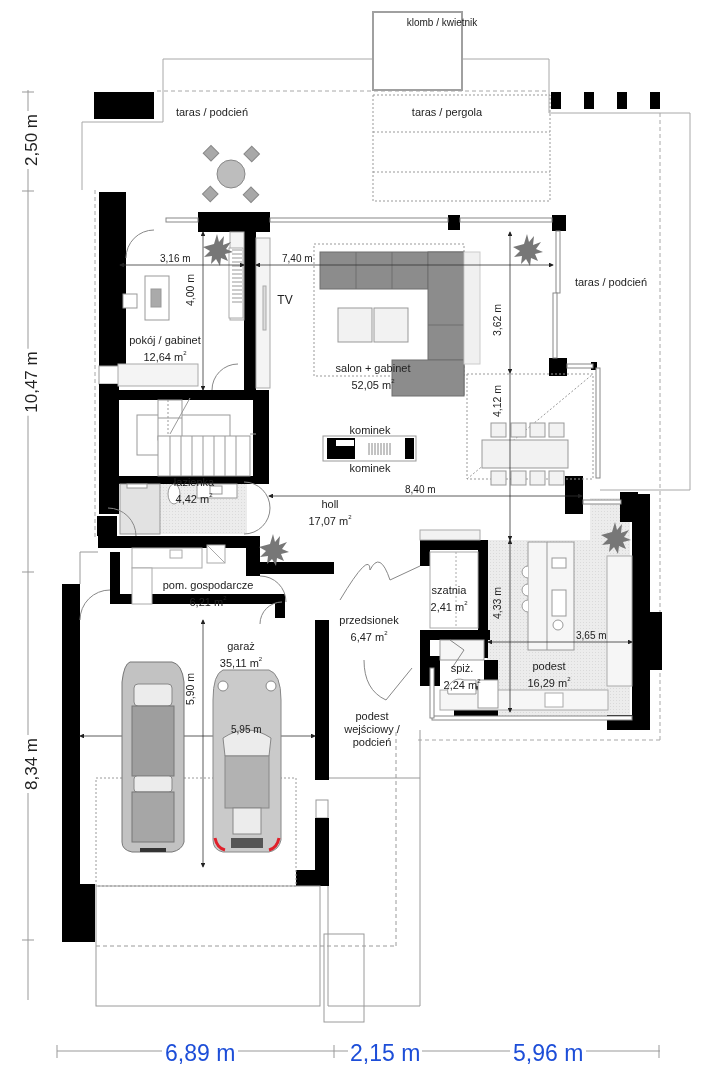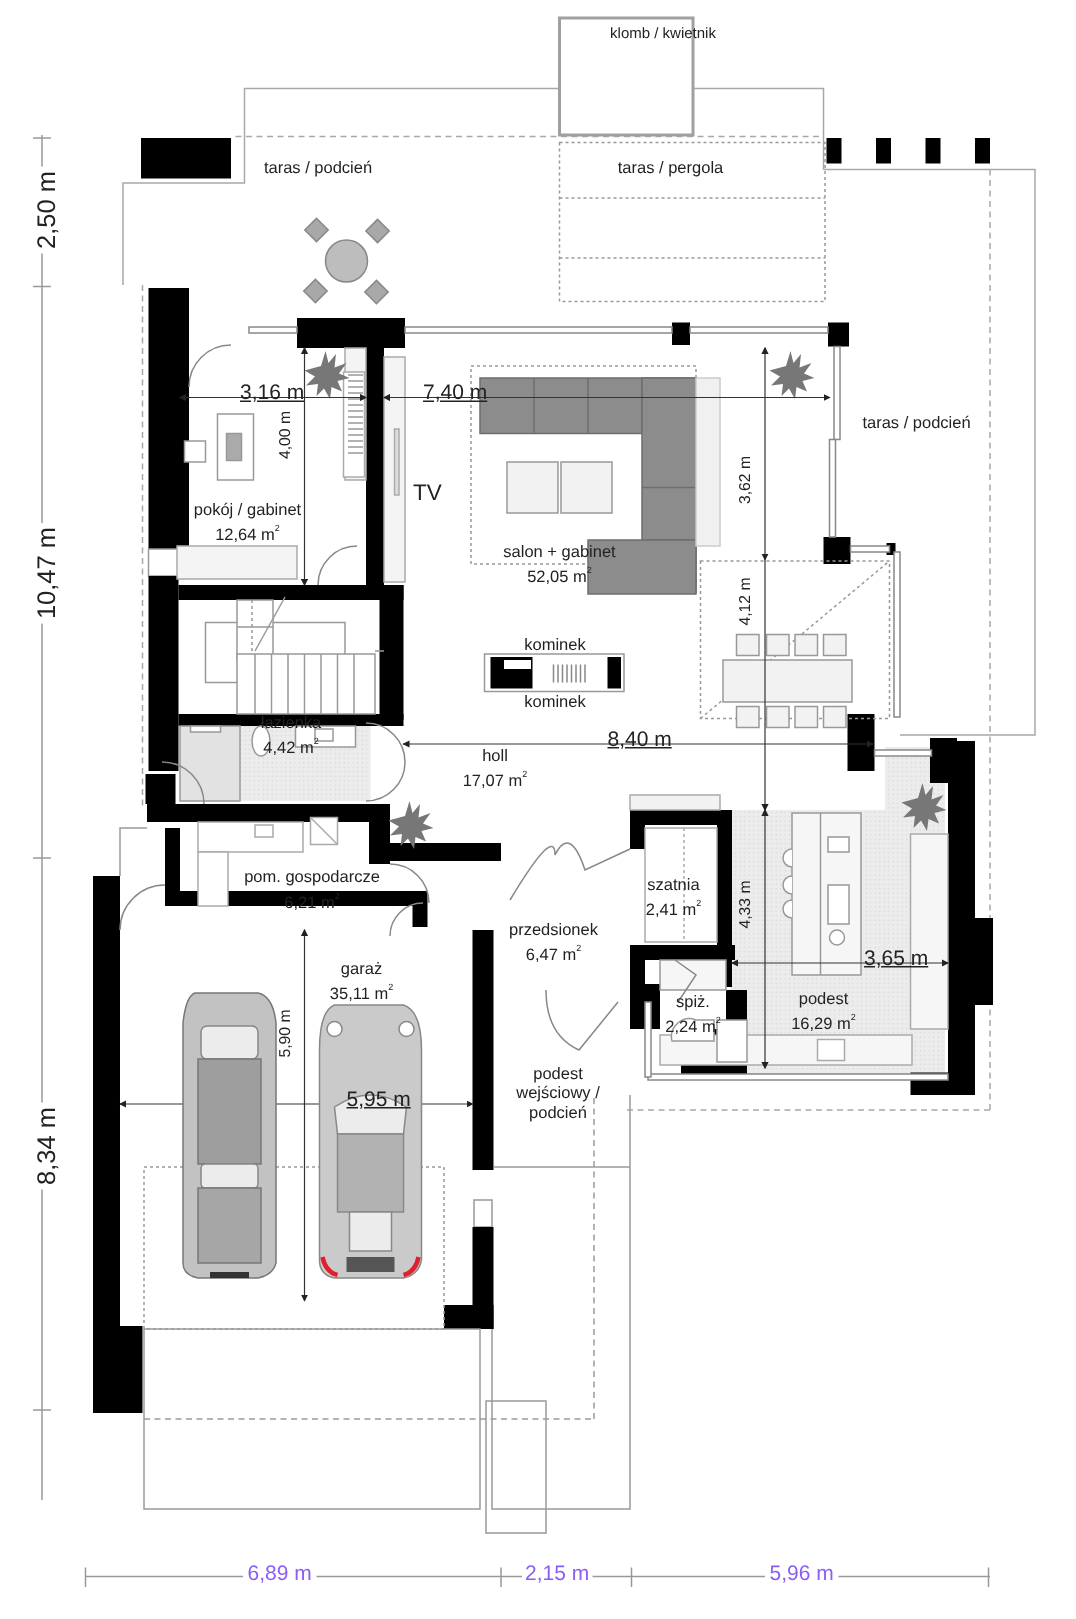--- a/index.html
+++ b/index.html
@@ -1,21 +1,21 @@
 <!DOCTYPE html>
 <html><head>
 <meta charset="utf-8">
 <style>
   html,body{margin:0;padding:0;background:#fff;}
   body{width:717px;height:1079px;position:relative;overflow:hidden;font-family:"Liberation Sans",sans-serif;color:#222;}
   #plan{position:absolute;left:0;top:0;width:717px;height:1079px;}
   .lbl{position:absolute;font-size:11px;line-height:13px;text-align:center;white-space:nowrap;color:#222;transform:translateX(-50%);}
-  .dim{position:absolute;font-size:14px;color:#222;white-space:nowrap;background:transparent;text-decoration:underline;}
+  .dim{position:absolute;font-size:10px;color:#222;white-space:nowrap;background:transparent;}
   .vdim{position:absolute;font-size:10.5px;color:#222;white-space:nowrap;transform:rotate(-90deg);transform-origin:center center;}
-  .bigdim{position:absolute;font-size:14px;color:#8b5cf6;white-space:nowrap;}
+  .bigdim{position:absolute;font-size:23px;color:#1d4ed8;white-space:nowrap;}
   .bigvdim{position:absolute;font-size:17px;color:#222;white-space:nowrap;transform:rotate(-90deg);transform-origin:center center;}
   sup{font-size:6px;vertical-align:6px;}
 </style>
 </head>
 <body>
 
 <div id="plan">
 <svg width="717" height="1079" viewBox="0 0 717 1079" xmlns="http://www.w3.org/2000/svg" style="position:absolute;left:0;top:0">
   <defs>
     <pattern id="dots" width="3" height="3" patternUnits="userSpaceOnUse">
@@ -390,21 +390,21 @@
 <div class="lbl" style="left:241px;top:640px">
   <div>garaż</div>
   <div><span>35,11 m</span><sup>2</sup></div>
 </div>
 <div class="lbl" style="left:372px;top:710px">
   <div>podest</div>
   <div>wejściowy /</div>
   <div>podcień</div>
 </div>
 
-<div class="lbl" style="left:285px;top:322px;font-size:15px">TV</div>
+<div class="lbl" style="left:285px;top:294px;font-size:12px">TV</div>
 <div class="lbl" style="left:370px;top:424px">kominek</div>
 <div class="lbl" style="left:370px;top:462px">kominek</div>
 
 <div class="dim" style="left:160px;top:253px">3,16 m</div>
 <div class="dim" style="left:282px;top:253px">7,40 m</div>
 <div class="vdim" style="left:174px;top:284px">4,00 m</div>
 <div class="vdim" style="left:481px;top:314px">3,62 m</div>
 <div class="vdim" style="left:481px;top:395px">4,12 m</div>
 <div class="dim" style="left:405px;top:484px">8,40 m</div>
 <div class="vdim" style="left:481px;top:597px">4,33 m</div>

